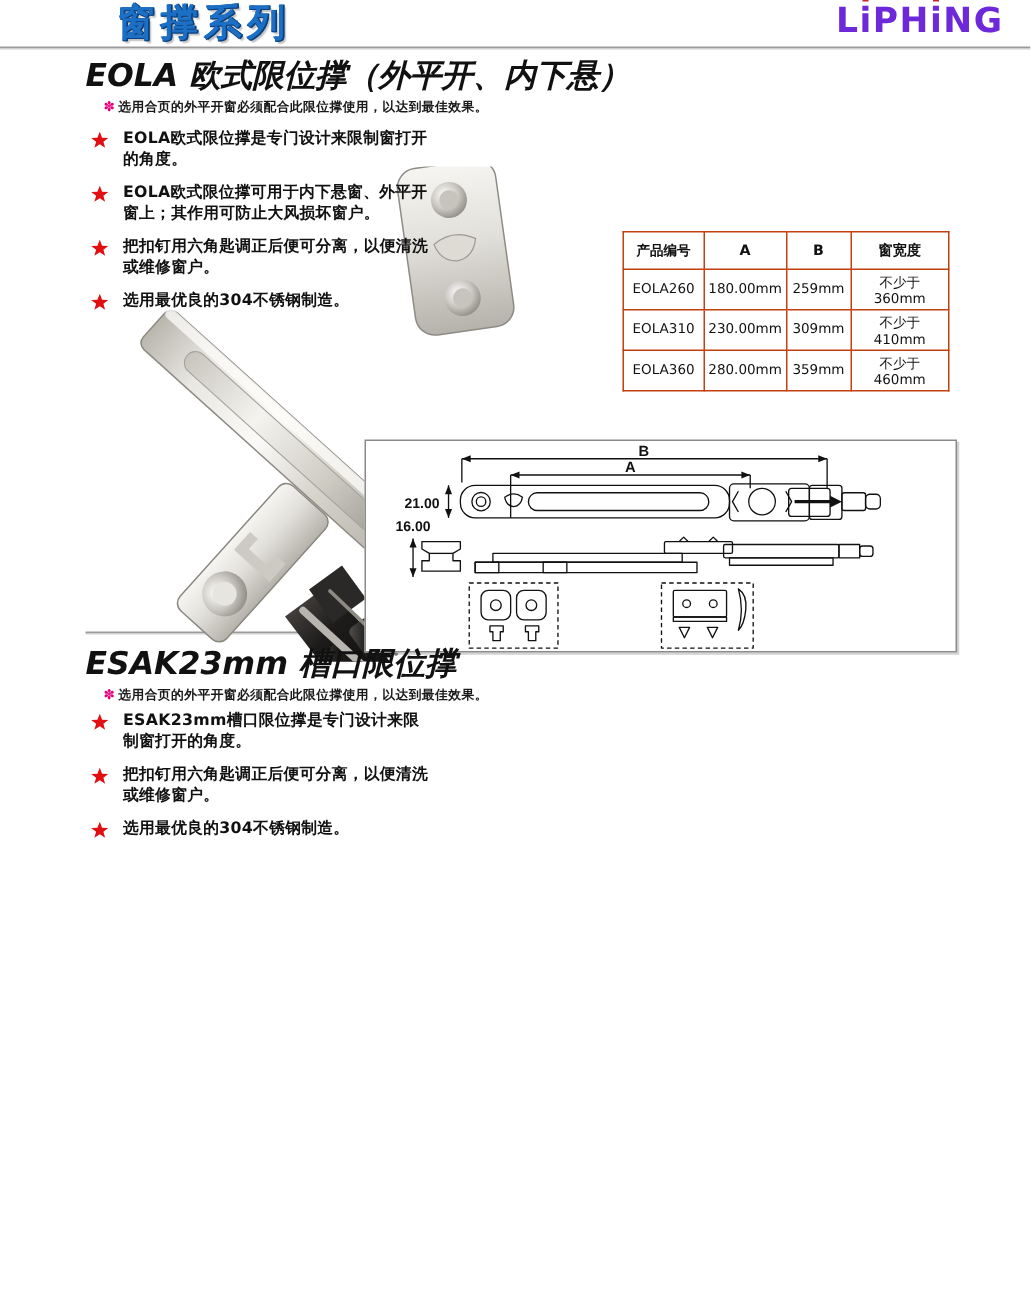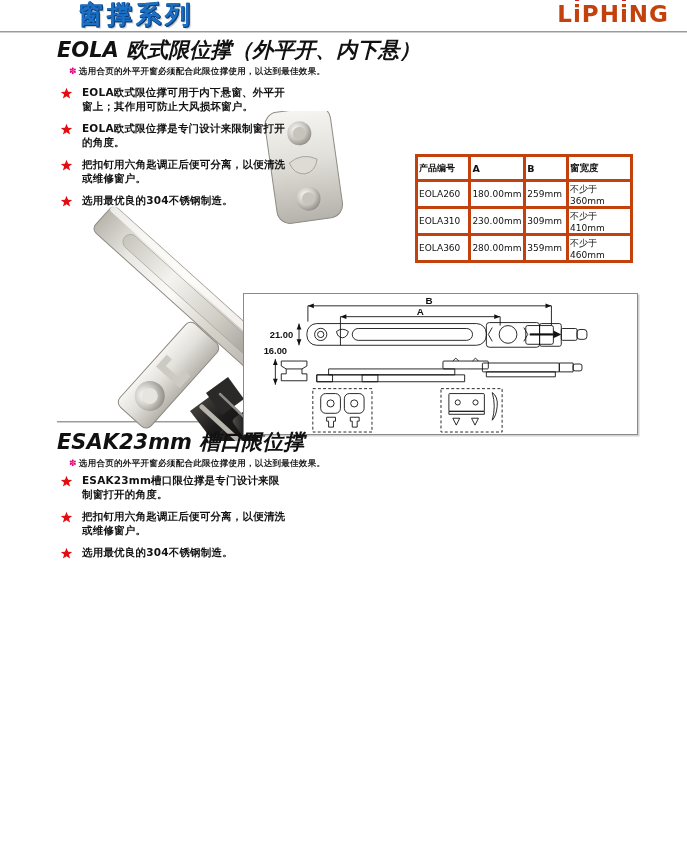--- a/index.html
+++ b/index.html
@@ -28,21 +28,21 @@
     text-shadow:
        1px 0 0 #0a3f7d,
        1px 1px 0 #0a3f7d,
        0 1px 0 #0a3f7d,
        2px 2px 1px rgba(0,0,0,0.25);
   }
   #logo {
     position: absolute; right: 38px; top: 1px;
     font-size: 23px; font-weight: bold;
     letter-spacing: 1px;
-    color: #c2410c;
+    color: #6d28d9;
     font-family: "DejaVu Sans", "Liberation Sans", sans-serif;
   }
   #logo .dot {
     display: inline-block; position: relative;
   }
   #logo .dot::after {
     content: ""; position: absolute;
     left: 50%; transform: translateX(-50%);
     top: -5px; width: 4px; height: 5px;
     background: #d0202a;
@@ -112,22 +112,22 @@
 
   
   .spec-table {
     position: absolute;
     border-collapse: collapse;
     background: #fff;
   }
   #table-eola { left: 415px; top: 118px; width: 218px; }
 
   .spec-table td, .spec-table th {
-    border: 3px solid #c2410c;
-    text-align: left;
+    border: 1px solid #c2410c;
+    text-align: center;
     vertical-align: middle;
     font-family: "DejaVu Sans", "Liberation Sans", sans-serif;
     color: #111;
     padding: 0 1px;
   }
   .spec-table th {
     height: 25px;
     font-size: 9.5px;
     font-weight: bold;
   }
@@ -240,29 +240,29 @@
     </svg>
   </div>
 
   <div class="bullets" id="bullets-eola">
     <div class="bullet">
       <span class="star">
         <svg viewBox="0 0 24 24" width="13" height="13">
             <path d="M12 1.6l2.9 7.2 7.6.3-6 4.8 2.1 7.4-6.6-4.3-6.6 4.3 2.1-7.4-6-4.8 7.6-.3z" fill="#e10f12"></path>
           </svg>
       </span>
+      <span>EOLA欧式限位撑是专门设计来限制窗打开的角度。</span>
+    </div>
+    <div class="bullet">
+      <span class="star">
+        <svg viewBox="0 0 24 24" width="13" height="13">
+            <path d="M12 1.6l2.9 7.2 7.6.3-6 4.8 2.1 7.4-6.6-4.3-6.6 4.3 2.1-7.4-6-4.8 7.6-.3z" fill="#e10f12"></path>
+          </svg>
+      </span>
       <span>EOLA欧式限位撑可用于内下悬窗、外平开窗上；其作用可防止大风损坏窗户。</span>
-    </div>
-    <div class="bullet">
-      <span class="star">
-        <svg viewBox="0 0 24 24" width="13" height="13">
-            <path d="M12 1.6l2.9 7.2 7.6.3-6 4.8 2.1 7.4-6.6-4.3-6.6 4.3 2.1-7.4-6-4.8 7.6-.3z" fill="#e10f12"></path>
-          </svg>
-      </span>
-      <span>EOLA欧式限位撑是专门设计来限制窗打开的角度。</span>
     </div>
     <div class="bullet">
       <span class="star">
         <svg viewBox="0 0 24 24" width="13" height="13">
             <path d="M12 1.6l2.9 7.2 7.6.3-6 4.8 2.1 7.4-6.6-4.3-6.6 4.3 2.1-7.4-6-4.8 7.6-.3z" fill="#e10f12"></path>
           </svg>
       </span>
       <span>把扣钉用六角匙调正后便可分离，以便清洗或维修窗户。</span>
     </div>
     <div class="bullet">

